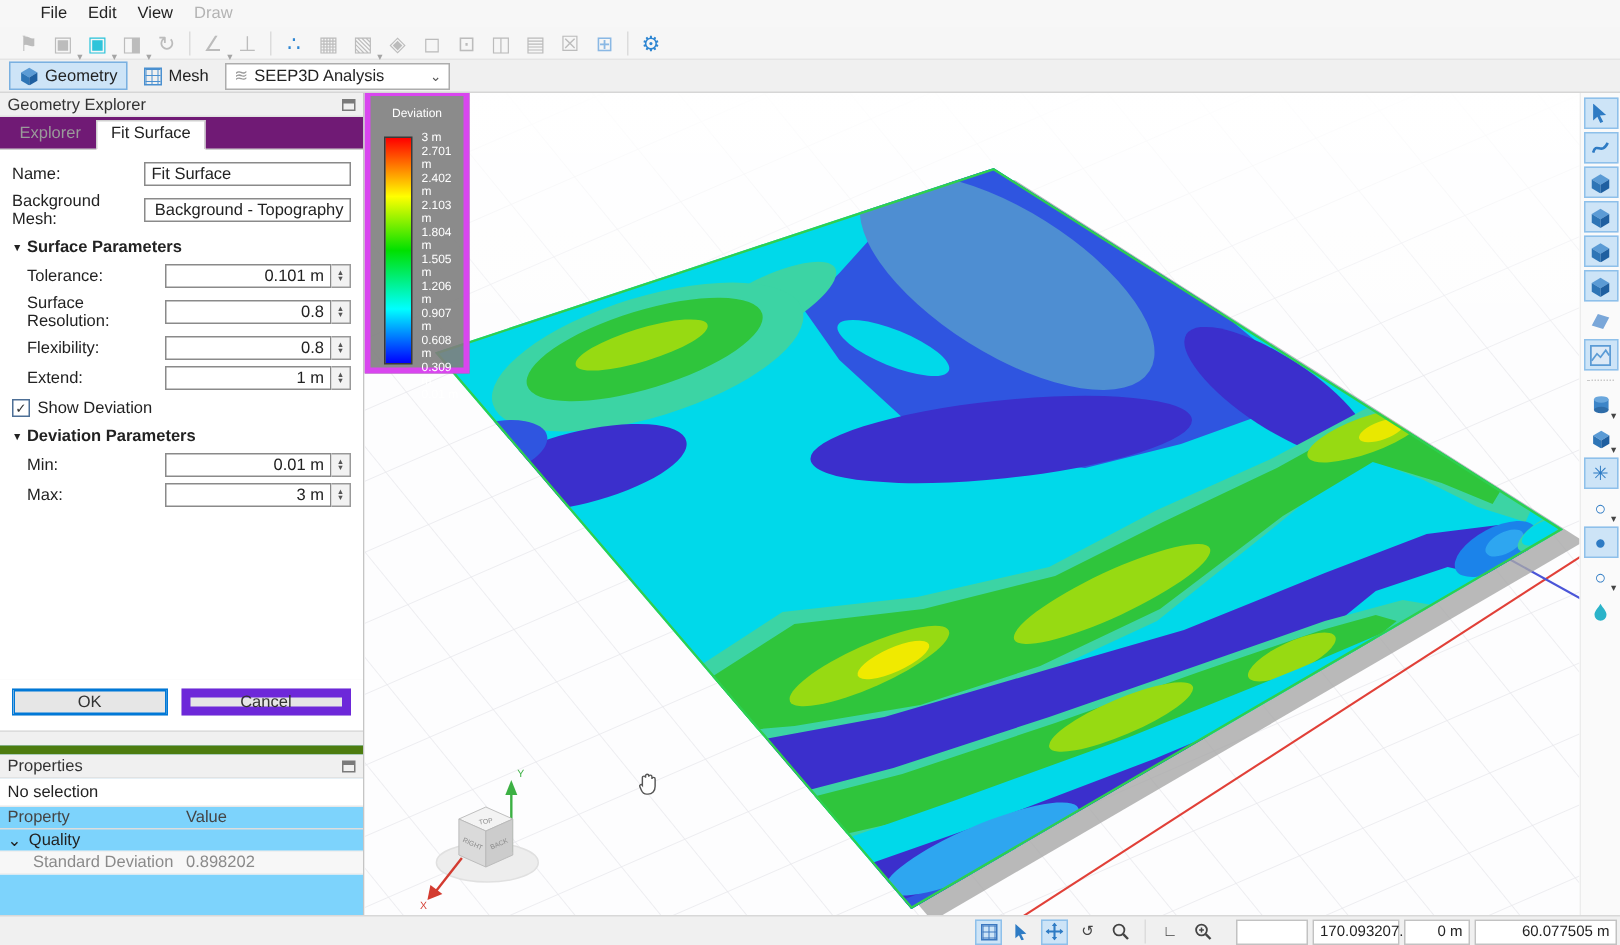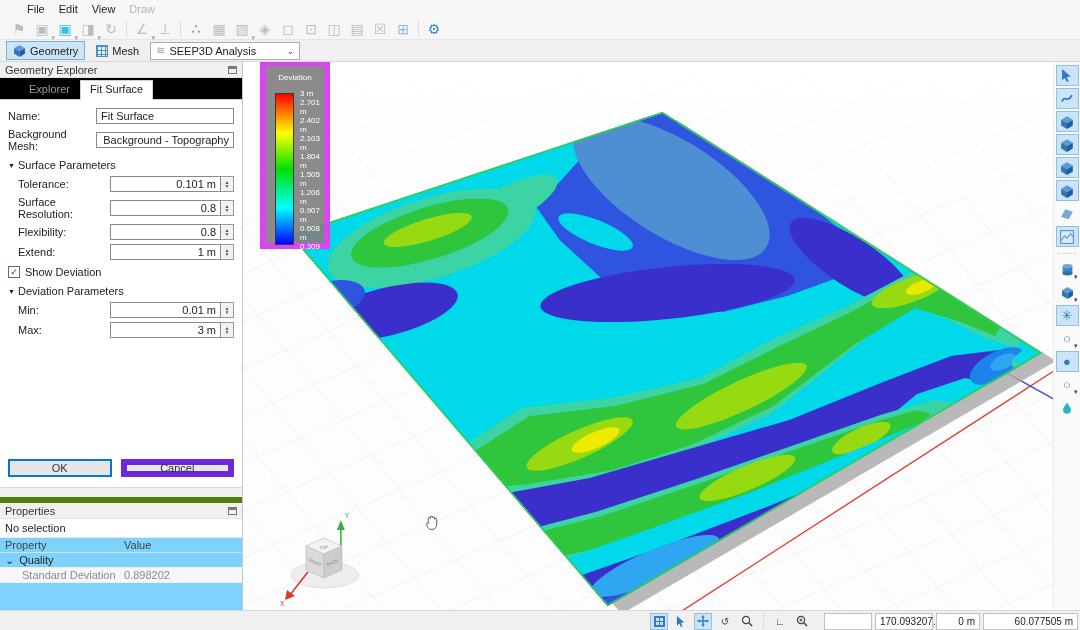--- a/index.html
+++ b/index.html
@@ -18,53 +18,53 @@
   .rbtn.active{background:#cde4f7;border-color:#7ab0e0}
   .mesh-icon{width:12px;height:12px;border:1px solid #4a90d0;background-image:linear-gradient(#4a90d0 1px,transparent 1px),linear-gradient(90deg,#4a90d0 1px,transparent 1px);background-size:4px 4px}
   .combo{width:150px;height:18px;border:1px solid #adadad;background:#fff;display:flex;align-items:center;gap:4px;padding:0 5px}
   .combo .glyph{color:#9a9a9a;font-size:11px}
   .combo .chev{margin-left:auto;color:#555;font-size:9px}
   
   .main{display:flex;height:548px}
   .left-panel{width:243px;border-right:1px solid #c5c5c5;background:#f0f0f0;display:flex;flex-direction:column}
   .panel-h{height:16px;display:flex;align-items:center;justify-content:space-between;padding:0 5px;background:#f0f0f0;border-bottom:1px solid #e2e2e2;color:#333}
   .pin{width:9px;height:8px;border:1px solid #7a7a7a;border-top-width:3px}
-  .tabs{display:flex;background:#000000;border-bottom:1px solid #d0d0d0;padding:2px 0 0 19px}
+  .tabs{display:flex;background:#701a75;border-bottom:1px solid #d0d0d0;padding:2px 0 0 3px}
   .tab{padding:2px 9px 3px;color:#9a9a9a;border:1px solid transparent}
   .tab.active{background:#fff;color:#222;border-color:#d0d0d0;border-bottom-color:#fff;margin-bottom:-1px}
   .form{background:#fff;padding:8px 8px 0;flex:0 0 auto}
   .frow{display:flex;align-items:center;margin-bottom:4px}
   .frow label{flex:0 0 88px}
   .frow.indent{padding-left:10px}
   .frow.indent label{flex:0 0 92px}
   .input{flex:1;height:16px;border:1px solid #8a8a8a;background:#fff;display:flex;align-items:center;padding:0 4px}
   .input.right{justify-content:flex-end}
   .spin{flex:0 0 13px;height:16px;border:1px solid #999;border-left:none;background:#f2f2f2;display:flex;flex-direction:column;align-items:center;justify-content:center;line-height:4px;font-size:5px;color:#555}
-  .sec{font-weight:normal;margin:7px 0 5px;display:flex;align-items:center;gap:3px}
+  .sec{font-weight:bold;margin:7px 0 5px;display:flex;align-items:center;gap:3px}
   .sec .tri{font-size:7px}
   .cbrow{display:flex;align-items:center;gap:5px;margin:6px 0 2px}
   .cb{width:12px;height:12px;border:1px solid #4d6f96;display:flex;align-items:center;justify-content:center;font-size:9px;color:#333;background:#fff}
   .form-fill{background:#fff;flex:1}
   .btnrow{display:flex;gap:9px;padding:6px 8px 10px;background:#fff}
   .btn{flex:1;height:18px;border:6px solid #6d28d9;background:#e6e6e6;display:flex;align-items:center;justify-content:center;color:#333}
   .btn.primary{border:1px solid #0078d7;box-shadow:inset 0 0 0 1px #0078d7}
   .gap{height:10px;background:#f0f0f0;border-top:1px solid #dcdcdc}
   .props{background:#7dd3fc;border-top:6px solid #4d7c0f;display:flex;flex-direction:column;flex:0 0 113px}
   .noselect{padding:3px 5px;border-bottom:1px solid #e8e8e8;background:#fff}
   .prow{display:flex;height:15px;align-items:center;border-bottom:1px solid #efefef}
   .prow .c1{flex:0 0 122px;padding-left:5px}
   .prow .c2{flex:1;padding-left:2px}
   .prow.hdr{color:#444;border-bottom:1px solid #ddd}
   .prow.group .c1{display:flex;gap:5px;align-items:center}
   .prow.val{background:#f7f7f7;color:#8a8a8a}
   .prow.val .c1{padding-left:22px}
   
   .viewport{flex:1;position:relative;background:#fdfdfe;overflow:hidden}
   .viewport svg.scene{position:absolute;inset:0;width:100%;height:100%}
-  .legend{position:absolute;left:17px;top:-2px;width:70px;height:189px;background:rgba(126,126,126,.90);border:6px solid #d946ef;color:#fff;z-index:5;font-size:8px}
+  .legend{position:absolute;left:0;top:-2px;width:70px;height:189px;background:rgba(126,126,126,.90);border:4px solid #d946ef;color:#fff;z-index:5;font-size:8px}
   .legend-title{text-align:center;margin-top:7px}
   .legend-bar{position:absolute;left:9px;top:27px;width:19px;height:152px;border:1px solid #3a3a3a;background:linear-gradient(#ff0000,#ffff00 26%,#00e000 50%,#00ffff 76%,#0000ff)}
   .legend-labels{position:absolute;left:34px;top:23px;height:160px;display:flex;flex-direction:column;justify-content:space-between}
   .hand{position:absolute;left:182px;top:452px;z-index:4}
   
   .right-toolbar{width:27px;background:#fafafa;border-left:1px solid #ececec;display:flex;flex-direction:column;align-items:center;padding-top:3px;gap:2px}
   .vbtn{width:23px;height:21px;display:flex;align-items:center;justify-content:center;border:1px solid transparent;position:relative;color:#2e7bc4;font-size:13px}
   .vbtn.active{background:#cde4f7;border-color:#8ec0ea}
   .vbtn .caret{position:absolute;right:0;bottom:-2px;font-size:7px;color:#444}
   .vsep{height:5px;width:18px;border-bottom:1px dotted #c9c9c9;margin-bottom:3px}

